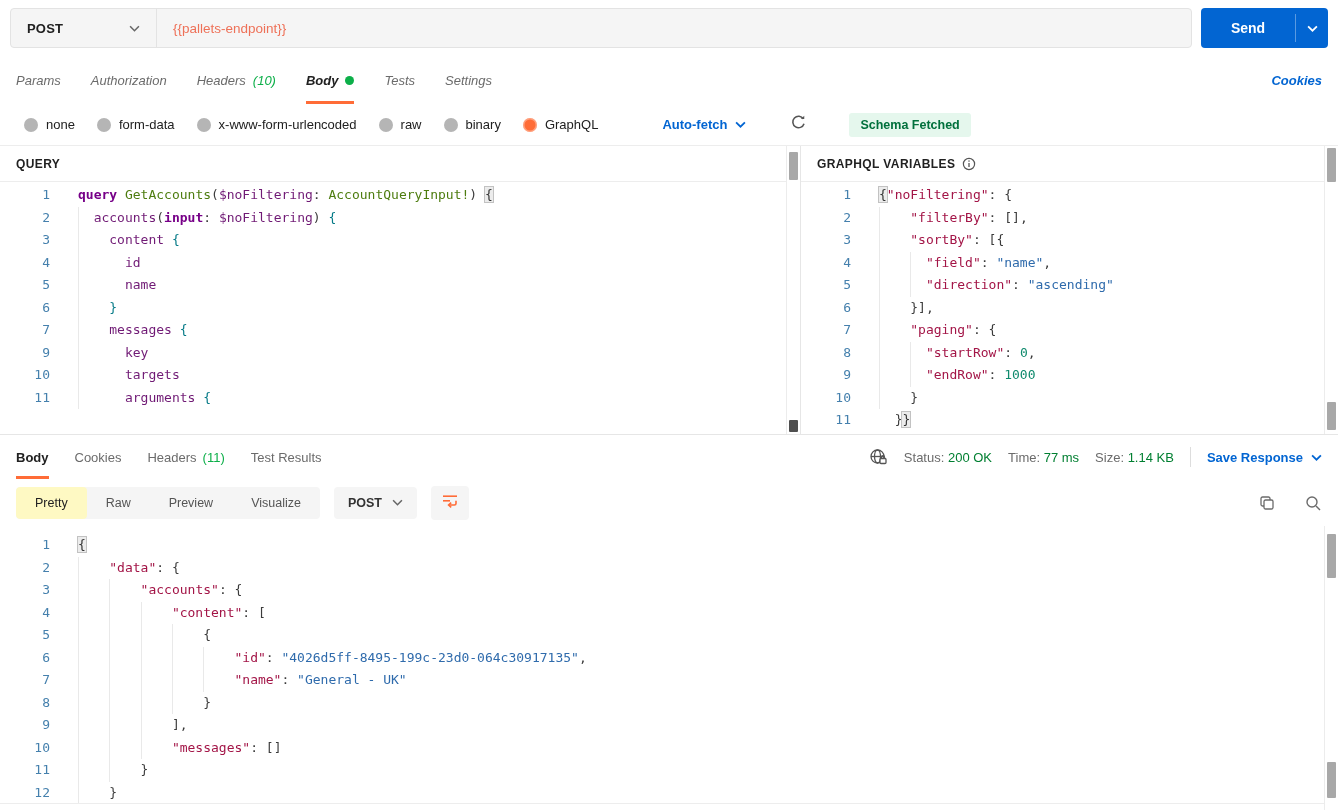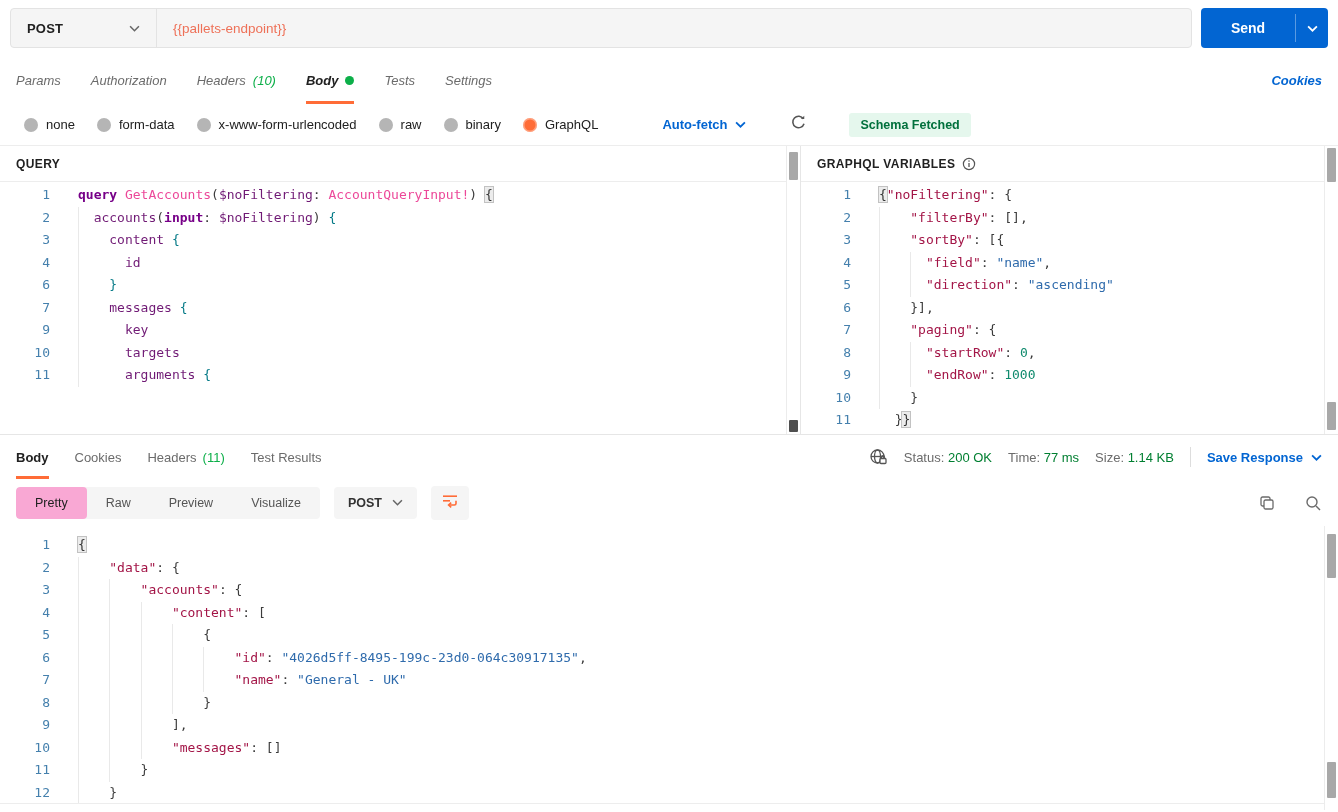--- a/index.html
+++ b/index.html
@@ -57,21 +57,21 @@
                  border-bottom:1px solid #ededed; }
   .pane-body { position:relative; height:253px; padding-top:2px; overflow:hidden; cursor:text; }
 
   .code-line { height:22.5px; line-height:22.5px; white-space:pre;
                font-family:"DejaVu Sans Mono", monospace; font-size:13px; }
   .ln { display:inline-block; width:62px; text-align:right; padding-right:12px;
         color:#4580ad; vertical-align:top; }
   .lc { display:inline-block; margin-left:16px; vertical-align:top; }
   .g  { display:inline-block; border-left:1px solid #e9e9e9; height:22.5px; vertical-align:top; }
   .tk-kw  { color:#770088; font-weight:bold; }
-  .tk-ty  { color:#ec4899; }
+  .tk-ty  { color:#4d7c0f; }
   .tk-br  { color:#057a87; }
   .tk-fld { color:#701a75; }
   .tk-pl  { color:#3b3b3b; }
   .tk-key { color:#a31547; }
   .tk-str { color:#2f6bac; }
   .tk-num { color:#0f8a6d; }
   .tk-mb  { color:#333; background:#ececec; box-shadow:0 0 0 1px #c2c2c2; }
 
   .vscroll { position:absolute; top:0; right:0; bottom:0; width:14px;
              border-left:1px solid #ececec; background:#fff; }
@@ -88,21 +88,21 @@
   .meta-val { color:#007f31; }
   .meta-div { width:1px; height:20px; background:#ddd; }
   .save-resp { display:flex; align-items:center; gap:8px; color:#0265d2; font-weight:bold;
                cursor:pointer; }
   .save-resp .chev { color:#0265d2; }
 
   
   .resp-toolbar { display:flex; align-items:center; height:47px; padding:0 16px; }
   .segmented { display:flex; background:#f5f5f5; border-radius:4px; overflow:hidden; }
   .seg { padding:9px 19px; font-size:12.5px; color:#555; cursor:pointer; }
-  .seg.active { background:#f9a8d4; color:#212121; border-radius:4px; }
+  .seg.active { background:#fef9c3; color:#212121; border-radius:4px; }
   .json-select { display:flex; align-items:center; gap:10px; margin-left:14px; background:#f5f5f5;
                  border-radius:4px; padding:9px 14px; font-size:12.5px; font-weight:bold;
                  color:#333; cursor:pointer; }
   .format-btn { margin-left:14px; width:38px; height:34px; background:#f5f5f5; border-radius:4px;
                 display:flex; align-items:center; justify-content:center; color:#ff6c37; cursor:pointer; }
   .toolbar-icons { margin-left:auto; display:flex; align-items:center; gap:28px; color:#6b6b6b; }
   .tool-icon { cursor:pointer; display:flex; }
 
   
   .resp-body { position:relative; height:284px; padding-top:8px; overflow:hidden; cursor:text; }
@@ -212,20 +212,21 @@
 <div class="editors">
   <div class="editor-pane query">
     <div class="pane-header">
       <span>QUERY</span>
     </div>
     <div class="pane-body" id="query-code">
         <div class="code-line"><span class="ln">1</span><span class="lc"><span class="tk-kw">query</span><span class="tk-pl"> </span><span class="tk-ty">GetAccounts</span><span class="tk-pl">(</span><span class="tk-fld">$noFiltering</span><span class="tk-pl">: </span><span class="tk-ty">AccountQueryInput!</span><span class="tk-pl">) </span><span class="tk-mb">{</span></span></div>
         <div class="code-line"><span class="ln">2</span><span class="lc"><span class="g" style="width: 2ch;"></span><span class="tk-fld">accounts</span><span class="tk-pl">(</span><span class="tk-kw">input</span><span class="tk-pl">: </span><span class="tk-fld">$noFiltering</span><span class="tk-pl">) </span><span class="tk-br">{</span></span></div>
         <div class="code-line"><span class="ln">3</span><span class="lc"><span class="g" style="width: 2ch;"></span><span class="tk-pl">  </span><span class="tk-fld">content</span><span class="tk-pl"> </span><span class="tk-br">{</span></span></div>
         <div class="code-line"><span class="ln">4</span><span class="lc"><span class="g" style="width: 2ch;"></span><span class="tk-pl">    </span><span class="tk-fld">id</span></span></div>
+        <div class="code-line"><span class="ln">5</span><span class="lc"><span class="g" style="width: 2ch;"></span><span class="tk-pl">    </span><span class="tk-fld">name</span></span></div>
         <div class="code-line"><span class="ln">6</span><span class="lc"><span class="g" style="width: 2ch;"></span><span class="tk-pl">  </span><span class="tk-br">}</span></span></div>
         <div class="code-line"><span class="ln">7</span><span class="lc"><span class="g" style="width: 2ch;"></span><span class="tk-pl">  </span><span class="tk-fld">messages</span><span class="tk-pl"> </span><span class="tk-br">{</span></span></div>
         <div class="code-line"><span class="ln">9</span><span class="lc"><span class="g" style="width: 2ch;"></span><span class="tk-pl">    </span><span class="tk-fld">key</span></span></div>
         <div class="code-line"><span class="ln">10</span><span class="lc"><span class="g" style="width: 2ch;"></span><span class="tk-pl">    </span><span class="tk-fld">targets</span></span></div>
         <div class="code-line"><span class="ln">11</span><span class="lc"><span class="g" style="width: 2ch;"></span><span class="tk-pl">    </span><span class="tk-fld">arguments</span><span class="tk-pl"> </span><span class="tk-br">{</span></span></div>
       </div>
     <div class="vscroll">
       <div class="vthumb" style="top:6px;height:28px;"></div>
       <div class="vthumb dark" style="bottom:2px;height:12px;"></div>
     </div>

